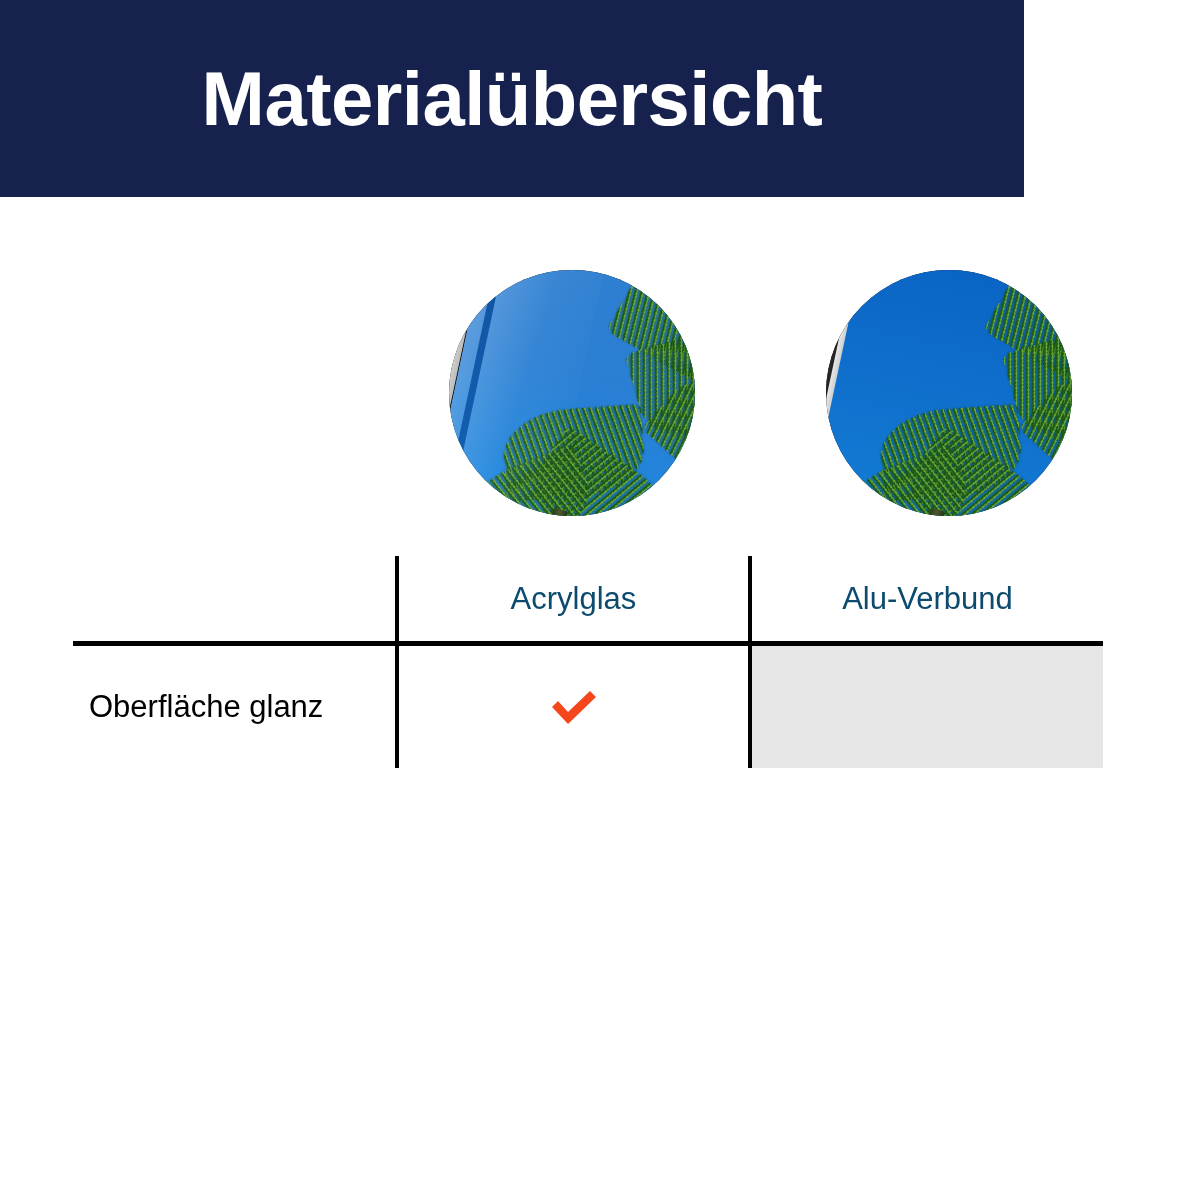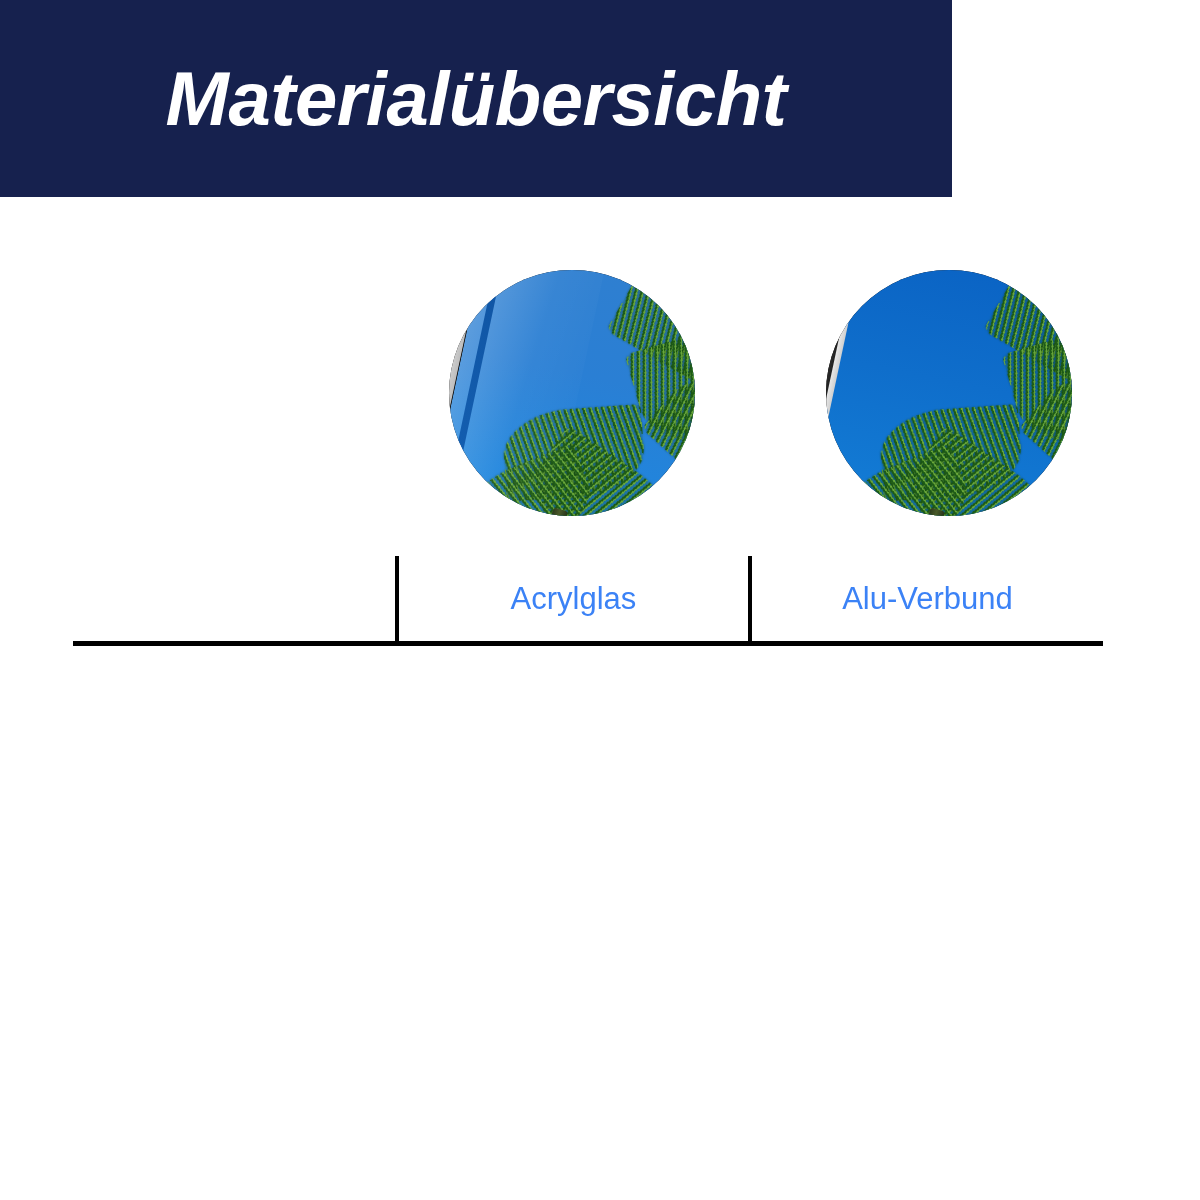--- a/index.html
+++ b/index.html
@@ -18,27 +18,26 @@
     width: 1200px;
     height: 1200px;
     background: #ffffff;
   }
 
   
   .header-banner {
     position: absolute;
     left: 0;
     top: 0;
-    width: 952px;
+    width: 1024px;
     height: 197px;
     background: #16214E;
     display: flex;
     align-items: center;
     justify-content: center;
-    font-style: italic;
   }
   .header-title {
     color: #ffffff;
     font-family: "Liberation Sans", sans-serif;
     font-size: 76px;
     font-weight: bold;
     letter-spacing: -0.5px;
     line-height: 1;
     text-align: center;
     white-space: nowrap;
@@ -189,21 +188,21 @@
   .matrix td, .matrix th {
     padding: 0;
     margin: 0;
     vertical-align: middle;
   }
 
   .hdr-row th {
     height: 85px;
     font-weight: normal;
     font-size: 31px;
-    color: #3b82f6;
+    color: #0c4a6e;
     text-align: center;
     border-bottom: 5px solid #000000;
   }
   .hdr-row th.label-cell {
     border-bottom: 5px solid #000000;
   }
   .hdr-row th.col-cell {
     border-left: 4px solid #000000;
   }
 
@@ -305,18 +304,35 @@
         <tr class="hdr-row">
           <th class="label-cell"></th>
           <th class="col-cell">Acrylglas</th>
           <th class="col-cell">Alu-Verbund</th>
         </tr>
       </thead>
       <tbody>
 
 
 
+        <tr class="body-row last">
+          <td class="label-cell">
+            <span>Oberfläche glanz</span>
+          </td>
+          <td class="col-cell">
+            <div class="cell-inner">
+              <span class="check-icon">
+                <svg viewBox="0 0 54 42" width="54" height="42" aria-hidden="true">
+                  <path d="M5 21 L11 15 L21 26 L43 5 L49 11 L21 38 Z" fill="#F4471C"></path>
+                </svg>
+              </span>
+            </div>
+          </td>
+          <td class="col-cell shaded">
+            <div class="cell-inner"></div>
+          </td>
+        </tr>
 
       </tbody>
     </table>
   </div>
 
 </div>
 
 </body></html>

